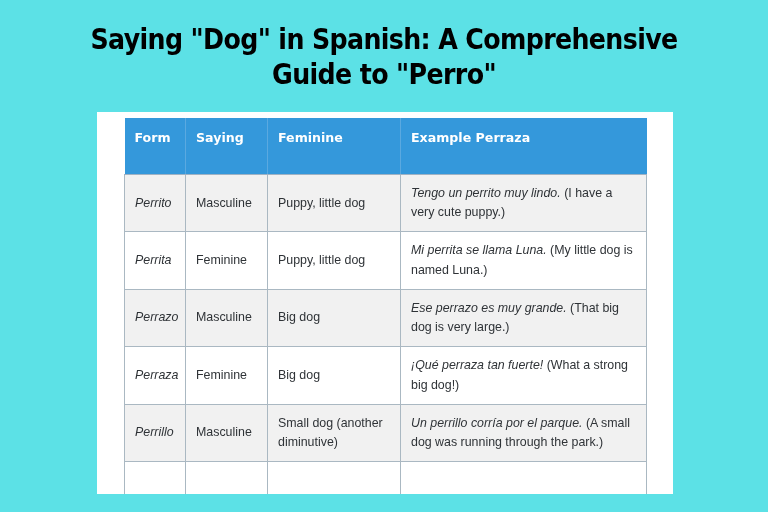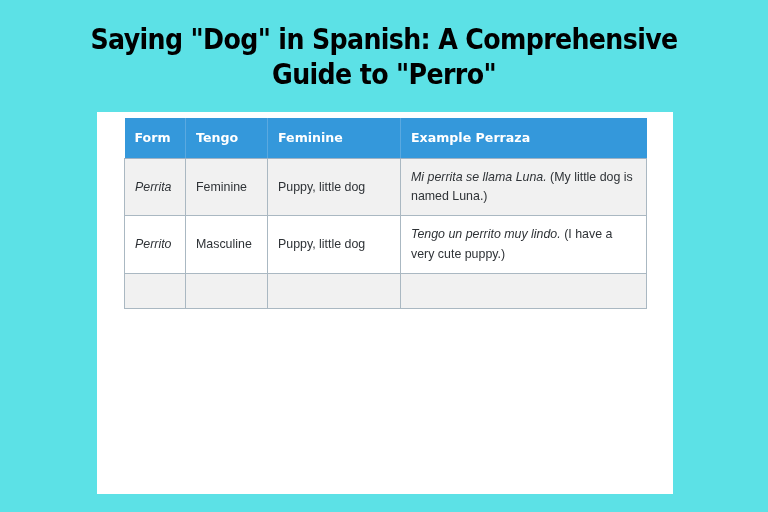--- a/index.html
+++ b/index.html
@@ -72,21 +72,21 @@
   #forms-table col.c-meaning { width: 133px; }
   #forms-table col.c-example { width: 246px; }
 
   #forms-table th {
     background: #3498db;
     color: #ffffff;
     font-family: "DejaVu Sans", sans-serif;
     font-size: 12.6px;
     font-weight: 700;
     text-align: left;
-    padding: 12px 10px 13px 10px;
+    padding: 12px 10px 29px 10px;
     border-right: 1px solid #5aa9e0;
     border-bottom: 1px solid #9fb2c4;
     vertical-align: middle;
     white-space: nowrap;
   }
   #forms-table th:last-child { border-right: none; }
 
   #forms-table td {
     border: 1px solid #aab8c2;
     padding: 9px 10px;
@@ -120,43 +120,61 @@
     <table id="forms-table">
       <colgroup>
         <col class="c-form">
         <col class="c-gender">
         <col class="c-meaning">
         <col class="c-example">
       </colgroup>
       <thead>
         <tr>
           <th>Form</th>
-          <th>Tengo</th>
+          <th>Saying</th>
           <th>Feminine</th>
           <th>Example Perraza</th>
         </tr>
       </thead>
       <tbody>
+
+        <tr>
+          <td class="cell-form">Perrito</td>
+          <td class="cell-gender">Masculine</td>
+          <td class="cell-meaning">Puppy, little dog</td>
+          <td class="cell-example"><span class="es">Tengo un perrito muy lindo.</span><span class="en"> (I have a very cute puppy.)</span></td>
+        </tr>
 
         <tr>
           <td class="cell-form">Perrita</td>
           <td class="cell-gender">Feminine</td>
           <td class="cell-meaning">Puppy, little dog</td>
           <td class="cell-example"><span class="es">Mi perrita se llama Luna.</span><span class="en"> (My little dog is named Luna.)</span></td>
         </tr>
 
         <tr>
-          <td class="cell-form">Perrito</td>
+          <td class="cell-form">Perrazo</td>
           <td class="cell-gender">Masculine</td>
-          <td class="cell-meaning">Puppy, little dog</td>
-          <td class="cell-example"><span class="es">Tengo un perrito muy lindo.</span><span class="en"> (I have a very cute puppy.)</span></td>
+          <td class="cell-meaning">Big dog</td>
+          <td class="cell-example"><span class="es">Ese perrazo es muy grande.</span><span class="en"> (That big dog is very large.)</span></td>
         </tr>
 
+        <tr>
+          <td class="cell-form">Perraza</td>
+          <td class="cell-gender">Feminine</td>
+          <td class="cell-meaning">Big dog</td>
+          <td class="cell-example"><span class="es">¡Qué perraza tan fuerte!</span><span class="en"> (What a strong big dog!)</span></td>
+        </tr>
 
-
+        <tr class="row-tall">
+          <td class="cell-form">Perrillo</td>
+          <td class="cell-gender">Masculine</td>
+          <td class="cell-meaning">Small dog (another diminutive)</td>
+          <td class="cell-example"><span class="es">Un perrillo corría por el parque.</span><span class="en"> (A small dog was running through the park.)</span></td>
+        </tr>
 
         <tr class="row-partial">
           <td class="cell-form"></td>
           <td class="cell-gender"></td>
           <td class="cell-meaning"></td>
           <td class="cell-example"></td>
         </tr>
 
       </tbody>
     </table>

